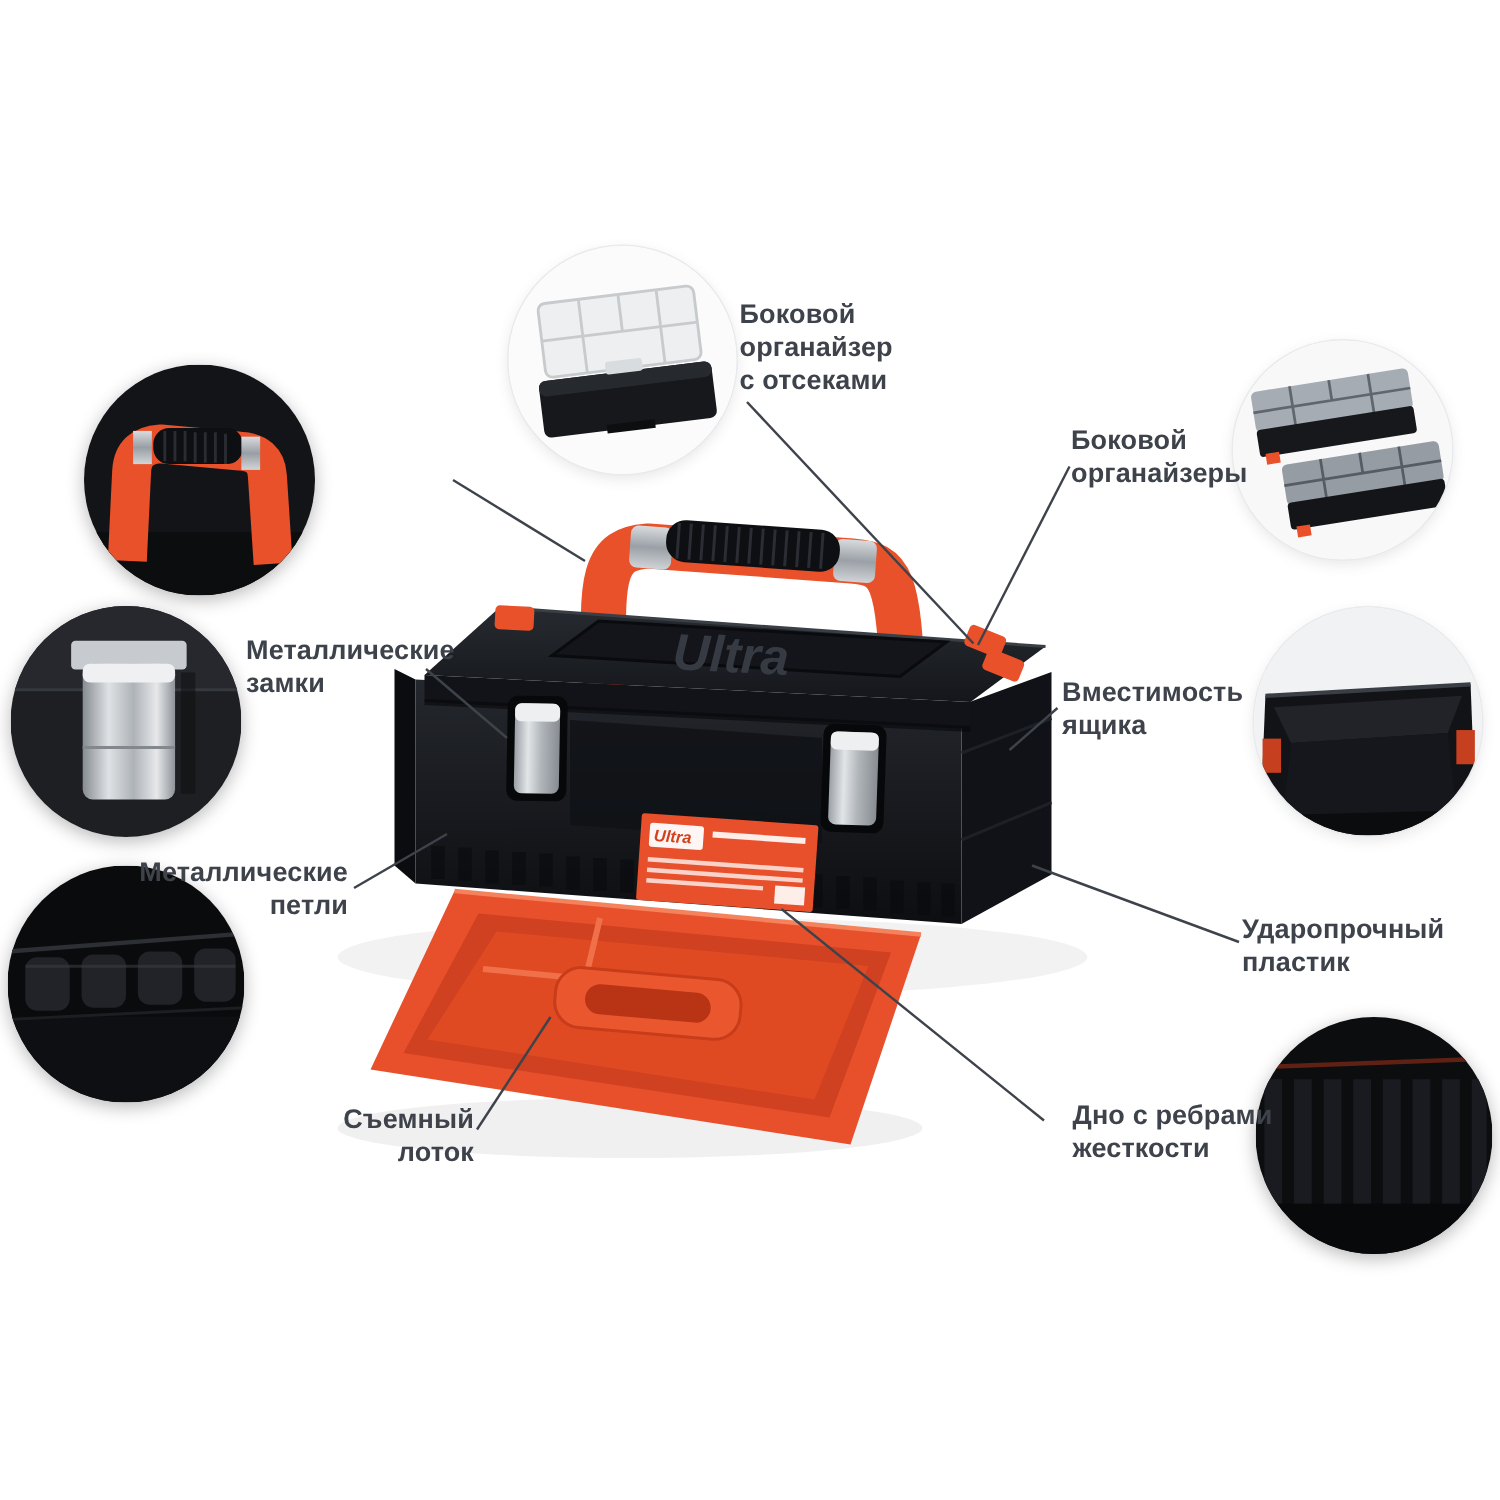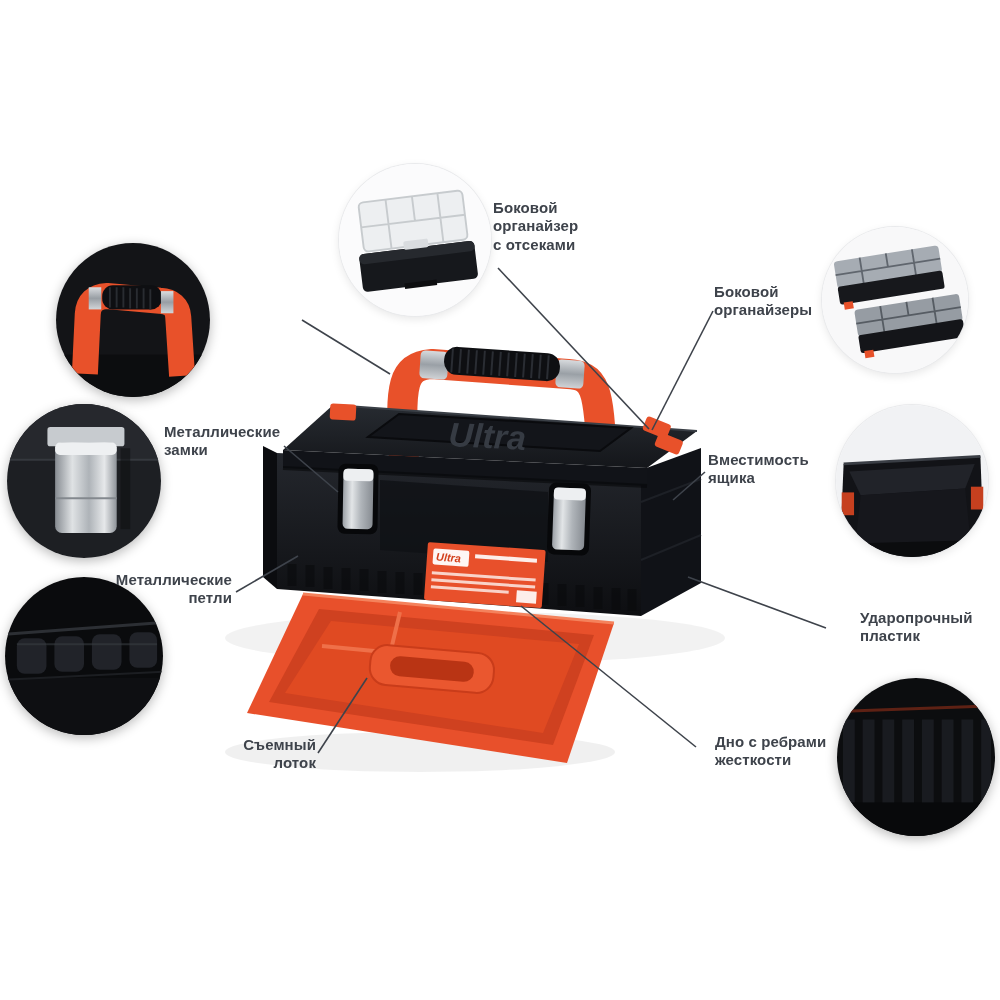--- a/index.html
+++ b/index.html
@@ -7,21 +7,21 @@
   .stage {
     position:relative; width:1000px; height:1000px; background:#ffffff;
     font-family:"Liberation Sans", sans-serif;
   }
   .art { position:absolute; left:0; top:0; width:1000px; height:1000px; }
   .circle { position:absolute; border-radius:50%; overflow:hidden; }
   .circle svg { display:block; width:100%; height:100%; }
   .circle.light { box-shadow: 0 0 0 1px #e9eaec, 0 3px 10px rgba(0,0,0,0.10); }
   .circle.dark  { box-shadow: 0 3px 12px rgba(0,0,0,0.28); }
   .label {
-    position:absolute; color:#3e434b; font-weight:bold; font-size:15px;
+    position:absolute; color:#3e434b; font-weight:bold; font-size:18px;
     line-height:1.22; white-space:pre-line; letter-spacing:0.1px;
   }
   .label.right { text-align:right; }
 </style>
 </head>
 <body>
 
 <div class="stage">
 
   <svg class="art" viewBox="0 0 1000 1000">
@@ -272,20 +272,20 @@
 органайзер
 с отсеками</div>
   <div class="label" style="left:714px;top:283px">Боковой
 органайзеры</div>
   <div class="label" style="left:164px;top:423px">Металлические
 замки</div>
   <div class="label" style="left:708px;top:451px">Вместимость
 ящика</div>
   <div class="label right" style="left:88px;top:571px;width:144px">Металлические
 петли</div>
-  <div class="label" style="left:860px;top:609px">Ударопрочный
+  <div class="label" style="left:828px;top:609px">Ударопрочный
 пластик</div>
   <div class="label right" style="left:226px;top:736px;width:90px">Съемный
 лоток</div>
   <div class="label" style="left:715px;top:733px">Дно с ребрами
 жесткости</div>
 
 </div>
 
 </body></html>

